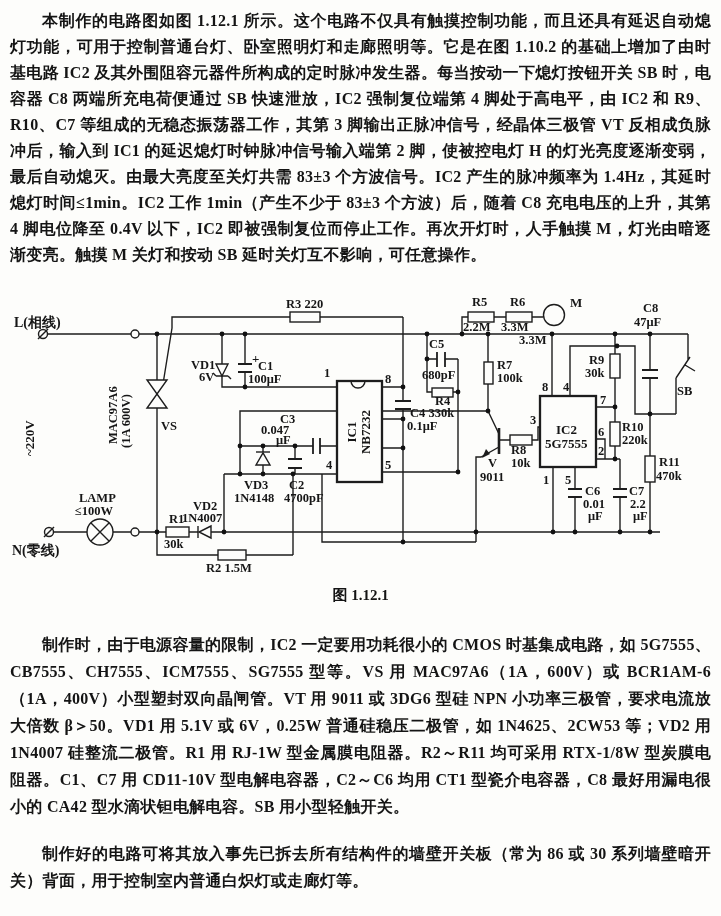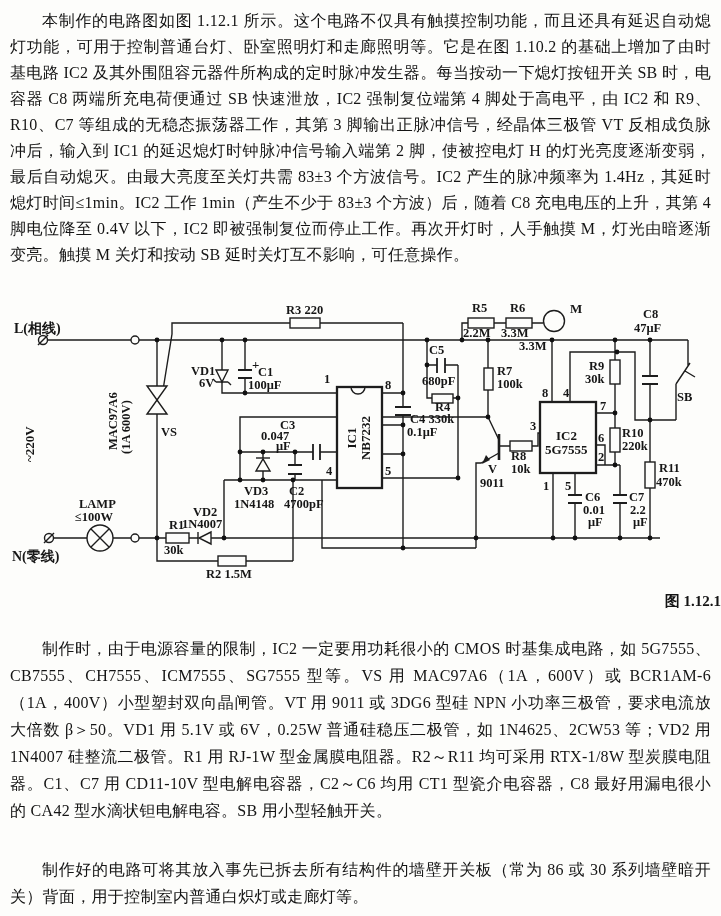--- a/index.html
+++ b/index.html
@@ -1,25 +1,25 @@
 <!DOCTYPE html>
 <html><head>
 <meta charset="utf-8">
 <style>
   html,body{margin:0;padding:0}
   body{width:721px;height:916px;background:#fdfdfb;position:relative;overflow:hidden;
        font-family:"Liberation Serif","DejaVu Sans",serif;color:#141414}
   .page{position:relative;width:721px;height:916px;z-index:1}
   .para{font-size:16px;line-height:26px;text-align:justify;text-indent:2em;
-        margin:0;padding:16px 10px;letter-spacing:.3px;font-weight:400}
+        margin:0;padding:10px 10px;letter-spacing:.3px;font-weight:700}
   .para.first{padding-top:8px}
-  .para.p2{margin-top:8px;line-height:27px}
+  .para.p2{margin-top:16px;line-height:27px}
   .para.p3{line-height:27px}
   figure{margin:6px 0 0 0;padding:0}
-  figcaption{text-align:right;font-size:15px;font-weight:700;margin-top:2px}
+  figcaption{text-align:center;font-size:15px;font-weight:700;margin-top:2px}
   svg.sch{display:block}
   svg.sch text{font-family:"Liberation Serif","DejaVu Serif",serif;font-weight:700;fill:#161616}
   .watermark{position:absolute;left:590px;top:854px;width:132px;height:62px;
              color:#d96a6a;opacity:.55;z-index:3;pointer-events:none}
   .wm-big{font-style:italic;font-weight:700;font-size:46px;letter-spacing:-2px;line-height:46px}
   .wm-small{position:absolute;right:0;top:2px;font-size:13px;font-weight:700}
   .wm-com{position:absolute;right:0;top:26px;font-style:italic;font-weight:700;font-size:28px}
 </style>
 </head>
 <body>

